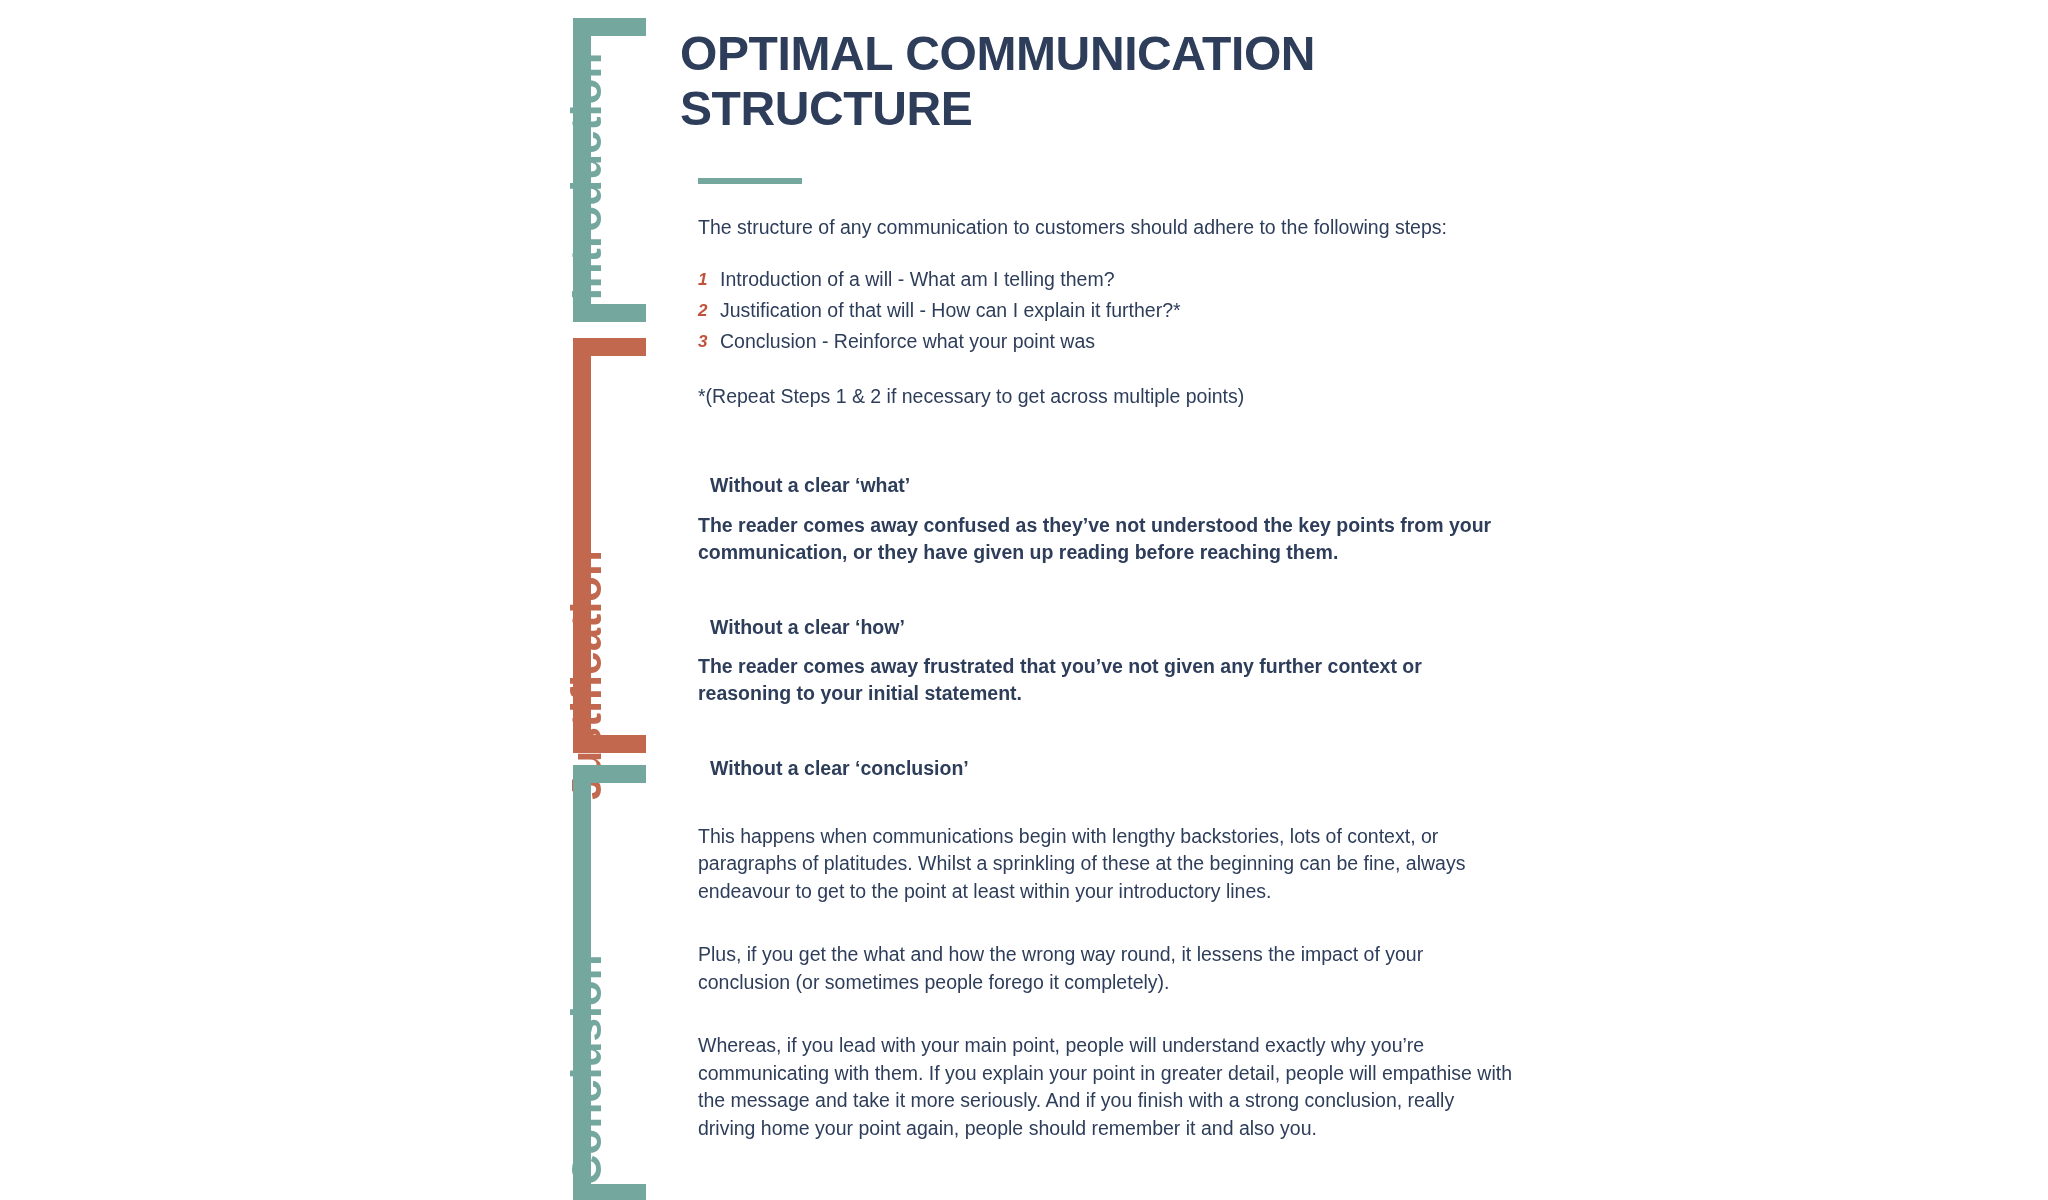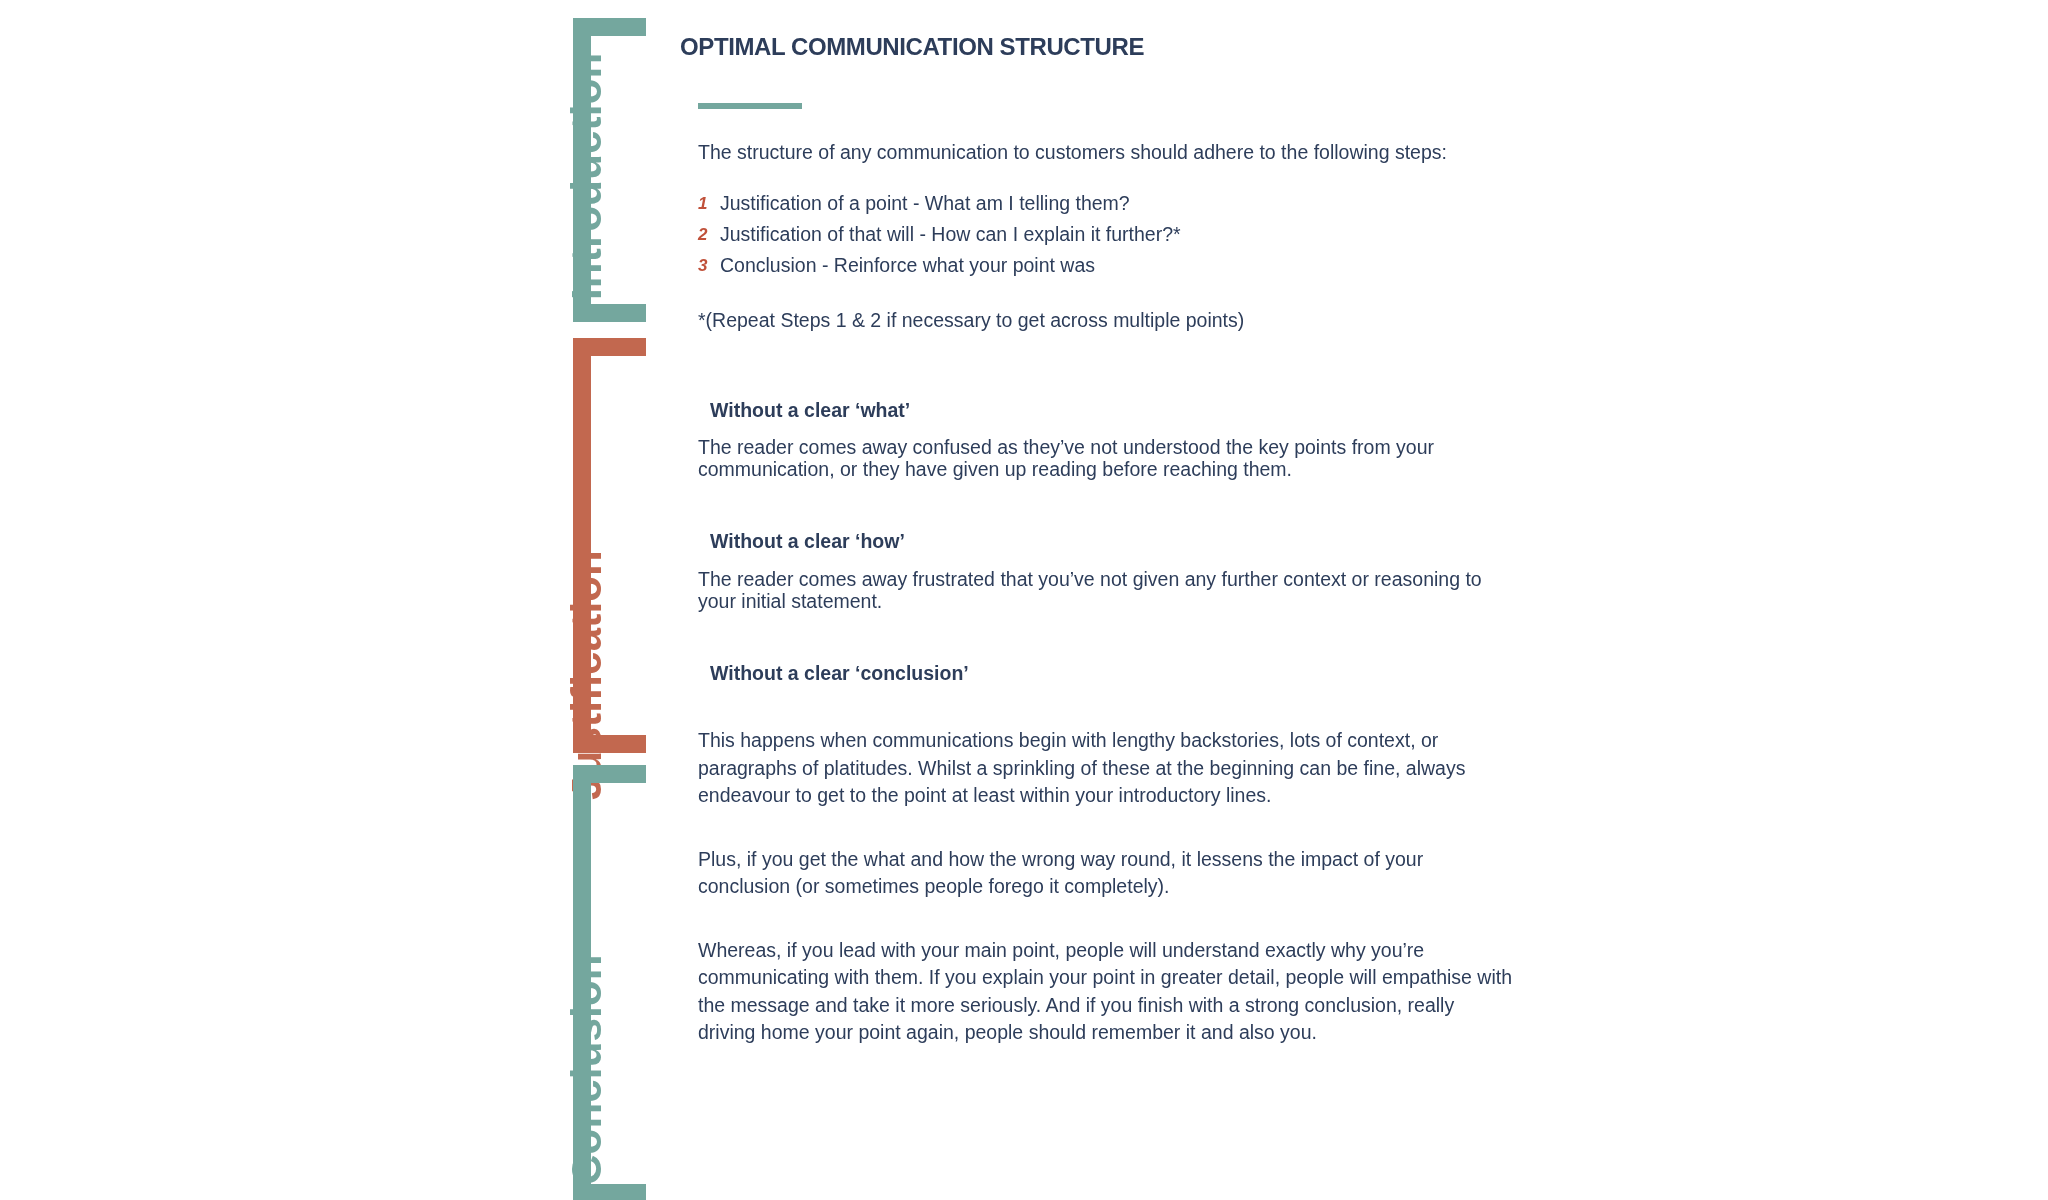--- a/index.html
+++ b/index.html
@@ -67,24 +67,24 @@
   
   #content {
     position: absolute;
     left: 680px;
     top: 0;
     width: 832px;
   }
 
   #page-title {
     margin: 0;
-    padding-top: 33px;
+    padding-top: 26px;
     font-family: "Liberation Sans", sans-serif;
     font-weight: 700;
-    font-size: 24px;
+    font-size: 48px;
     letter-spacing: -0.4px;
     color: #2d3d5a;
     line-height: 1.15;
   }
 
   #title-rule {
     width: 104px;
     height: 6px;
     background: #74a79e;
     margin: 42px 0 0 18px;
@@ -130,21 +130,22 @@
   .gap-sm { height: 14px; }
   .gap-md { height: 24px; }
 
   .sub-head {
     font-weight: 700;
     margin: 12px;
     line-height: 27.5px;
   }
   .sub-body {
     margin: 0 0 22px 0;
-    line-height: 22px;
+    line-height: 27px;
+    font-weight: bold;
   }
 </style>
 </head>
 <body>
 
 <div id="page">
 
   <div class="vlabel teal" id="label-introduction">Introduction</div>
 
   <div class="vlabel red" id="label-justification">Justification</div>
@@ -161,21 +162,21 @@
 
     <div id="title-rule"></div>
 
     <div class="body-col">
 
       <p class="para lead">The structure of any communication to customers should adhere to the following steps:</p>
 
       <ol id="steps">
         <li>
           <span class="num">1</span>
-          <span>Justification of a point - </span><span class="b">What</span><span> am I telling them?</span>
+          <span>Introduction of a will - </span><span class="b">What</span><span> am I telling them?</span>
         </li>
         <li>
           <span class="num">2</span>
           <span>Justification of that will - </span><span class="b">How</span><span> can I explain it further?*</span>
         </li>
         <li>
           <span class="num">3</span>
           <span></span><span class="b">Conclusion</span><span> - Reinforce what your point was</span>
         </li>
       </ol>

